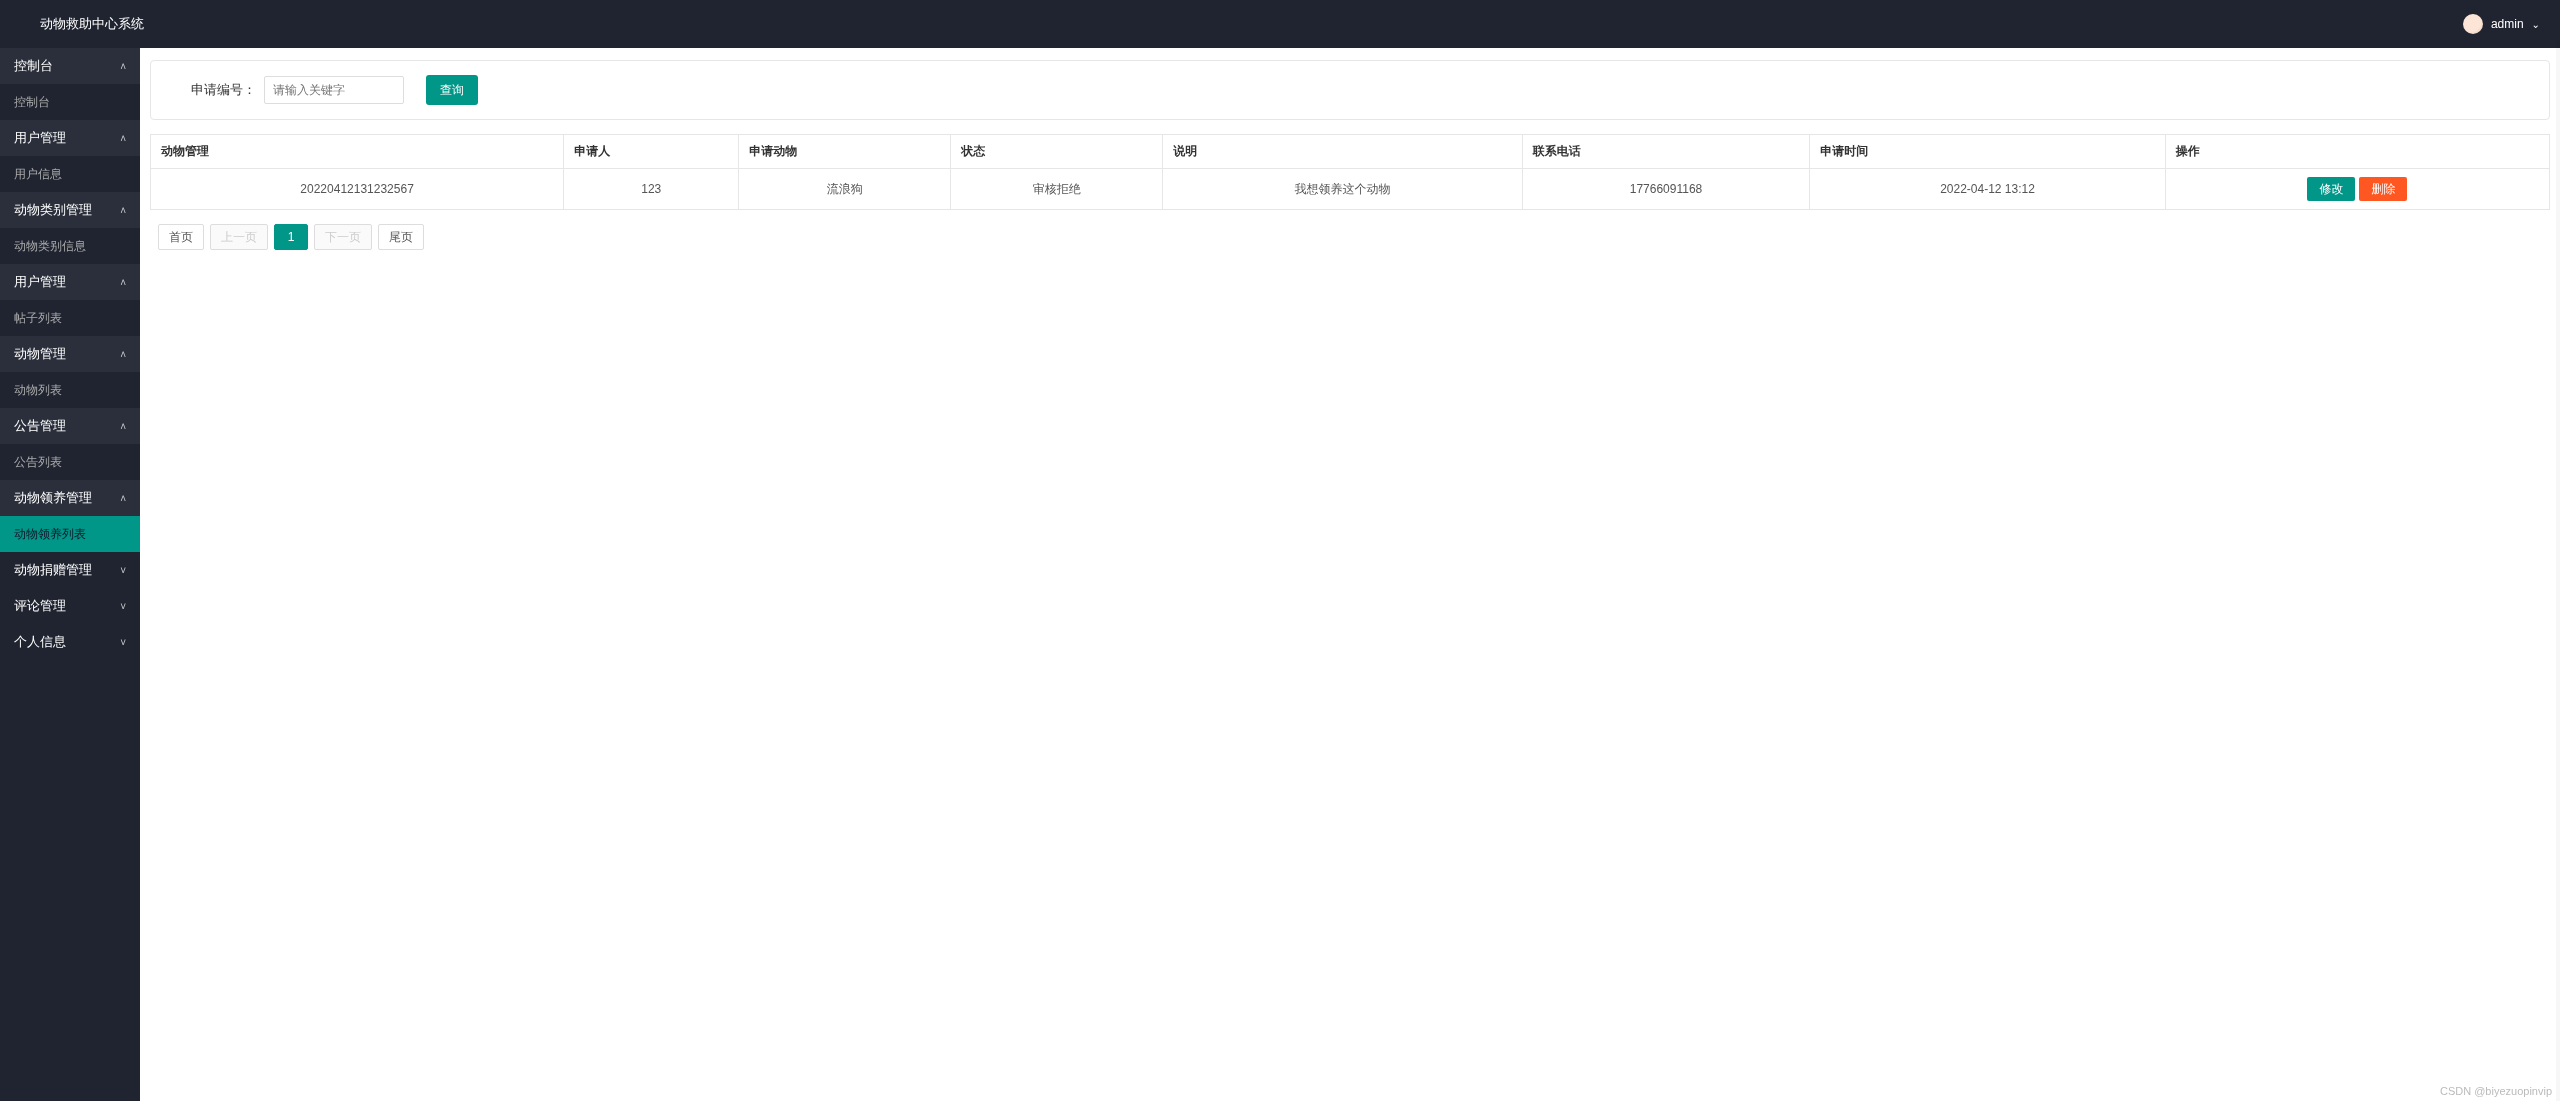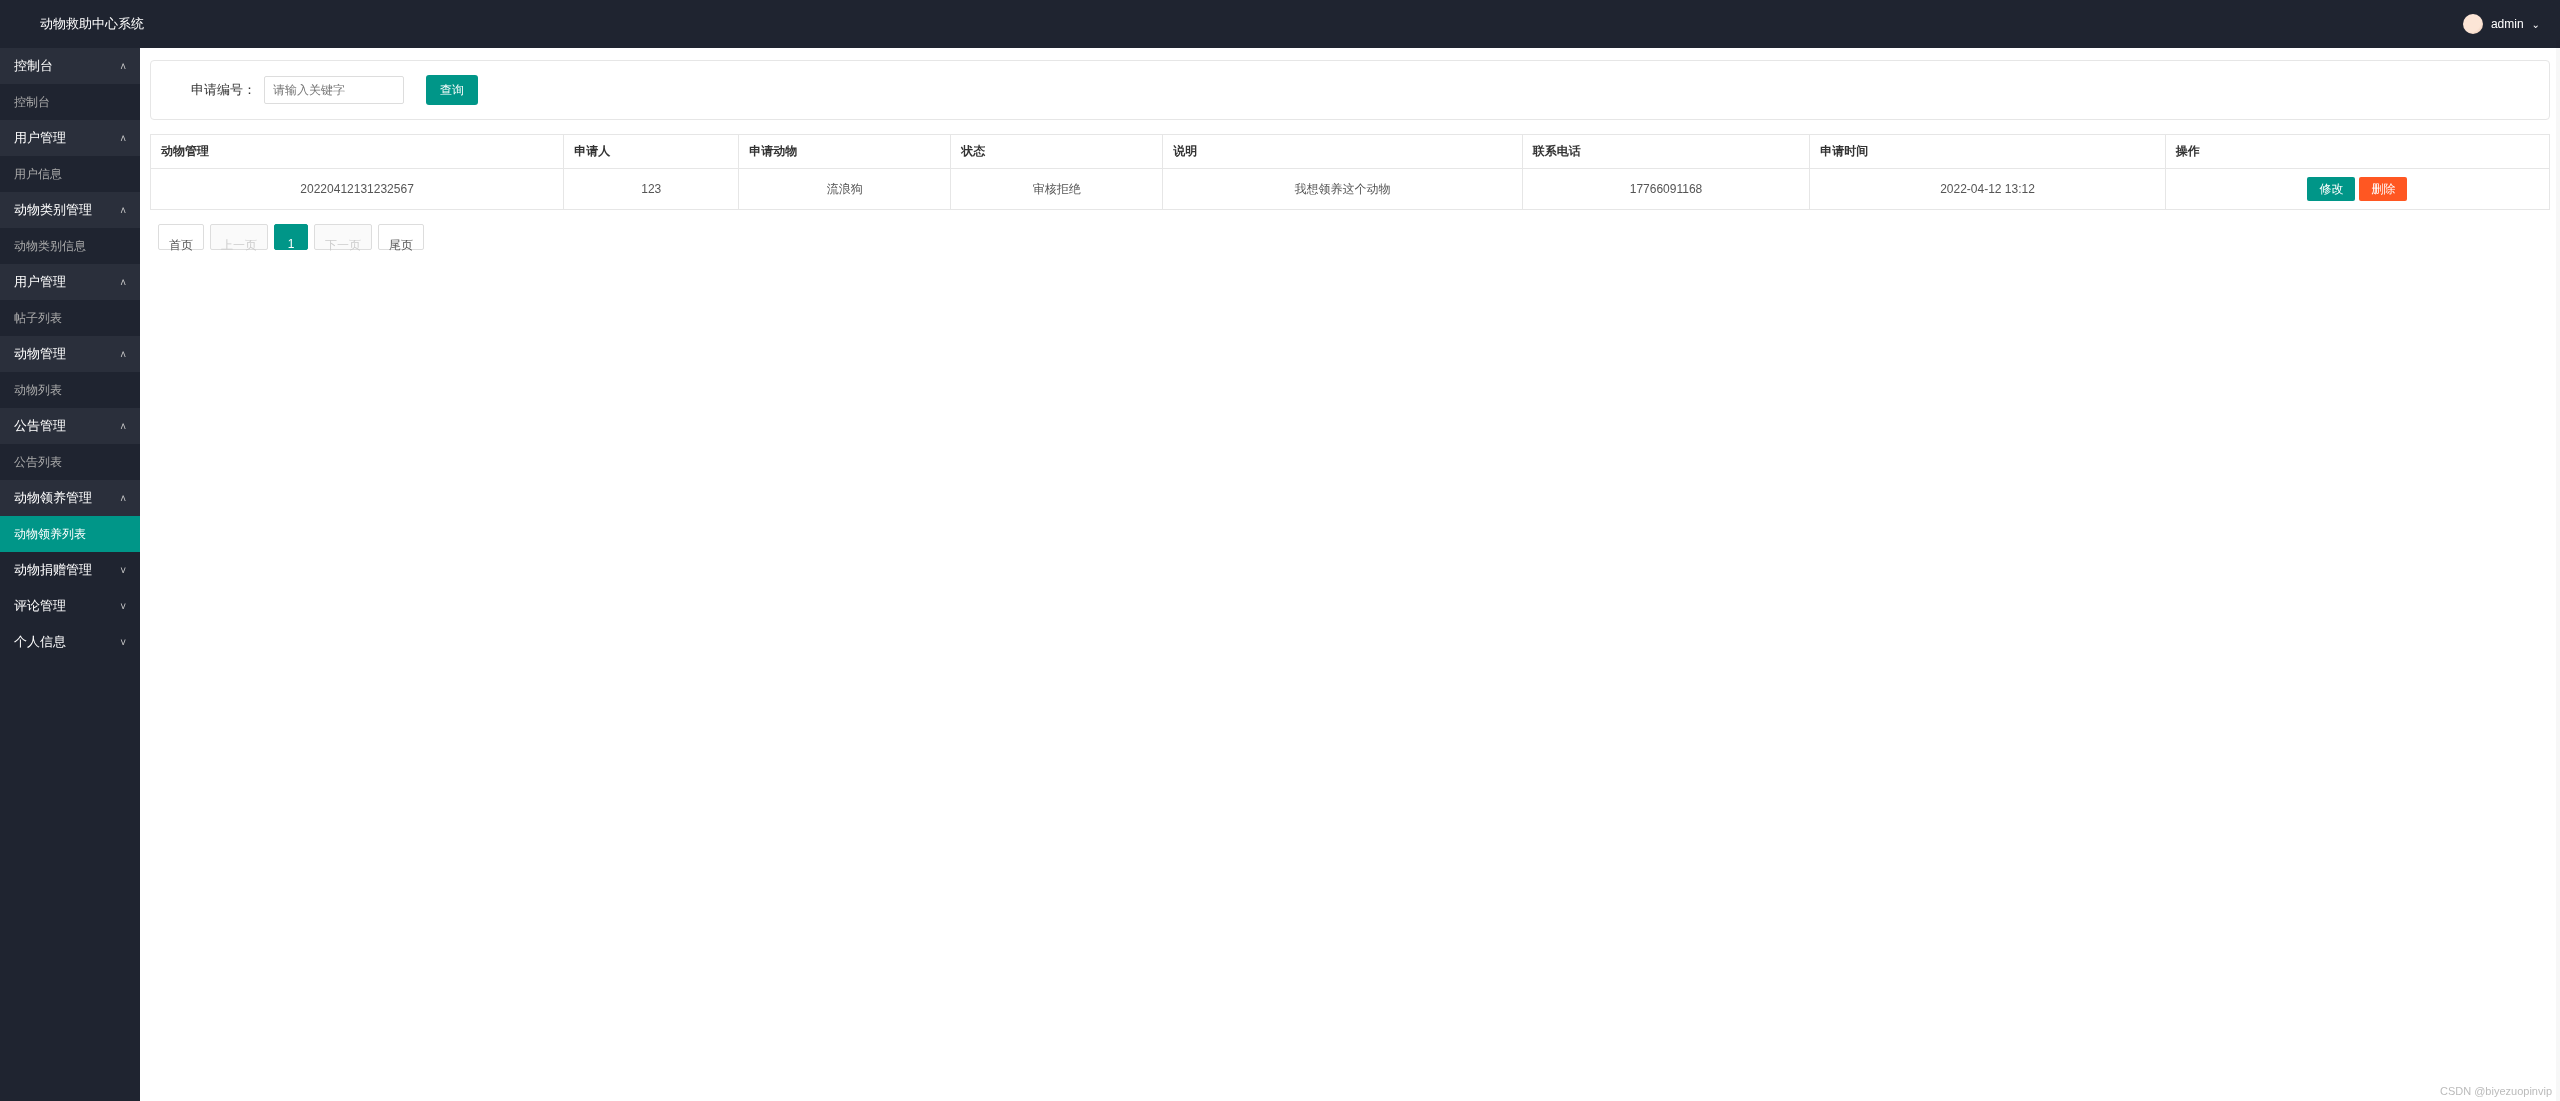--- a/index.html
+++ b/index.html
@@ -15,21 +15,21 @@
 .chevron-down { font-size: 10px; color: #fff; }
 
 
 .layout { display: flex; height: calc(100vh - 40px); }
 
 
 .sidebar { width: 140px; background: #1f2430; color: #ccc; overflow-y: auto; flex-shrink: 0; }
 .menu-group-header { height: 36px; padding: 0 14px; display: flex; align-items: center; justify-content: space-between; background: #2a2f3b; color: #fff; font-size: 13px; cursor: pointer; }
 .menu-group-header.collapsed { background: #1f2430; }
 .menu-item { height: 36px; padding: 0 14px; display: flex; align-items: center; color: #aaa; font-size: 12px; cursor: pointer; }
-.menu-item.active { background: #009688; color: #ffffff; font-family: Liberation Mono, monospace; }
+.menu-item.active { background: #009688; color: #0f172a; font-family: Liberation Mono, monospace; }
 .chev { font-size: 10px; color: #ccc; }
 
 
 .main { flex: 1; padding: 12px 10px; overflow: auto; background: #fff; }
 .page-title { font-size: 22px; font-weight: 700; font-family: "SimSun", serif; margin: 6px 0 14px 0; color: #000; }
 
 
 .search-panel { border: 1px solid #e6e6e6; border-radius: 4px; padding: 14px 40px; display: flex; align-items: center; gap: 8px; margin-bottom: 14px; }
 .search-label { font-size: 13px; color: #333; }
 .search-input { height: 28px; width: 140px; border: 1px solid #ddd; border-radius: 2px; padding: 0 8px; font-size: 12px; }
@@ -39,21 +39,21 @@
 .table { width: 100%; border-collapse: collapse; border: 1px solid #e6e6e6; }
 .table th, .table td { border: 1px solid #e6e6e6; padding: 8px 10px; font-size: 12px; text-align: left; }
 .table th { background: #fff; font-weight: 700; color: #333; }
 .table td { text-align: center; color: #555; }
 .btn-sm { display: inline-block; height: 24px; line-height: 24px; padding: 0 12px; font-size: 12px; border: none; border-radius: 2px; color: #fff; cursor: pointer; margin: 0 2px; }
 .btn-edit { background: #009688; }
 .btn-delete { background: #ff5722; }
 
 
 .pagination { margin-top: 14px; display: flex; gap: 6px; align-items: center; padding-left: 8px;}
-.page-btn { height: 16px; min-width: 34px; padding: 12px 10px; border: 1px solid #ddd; background: #fff; font-size: 12px; color: #555; cursor: pointer; border-radius: 2px; }
+.page-btn { height: 26px; min-width: 34px; padding: 0 10px; border: 1px solid #ddd; background: #fff; font-size: 12px; color: #555; cursor: pointer; border-radius: 2px; }
 .page-btn.active { background: #009688; color: #fff; border-color: #009688; }
 .page-btn[disabled] { color: #ccc; cursor: not-allowed; background: #fafafa; }
 
 
 .watermark { position: fixed; right: 8px; bottom: 4px; font-size: 11px; color: #bbb; font-family: Arial, sans-serif; }
 
 
 .scroll-stub { position: fixed; right: 0; top: 40px; bottom: 0; width: 4px; background: rgba(0,0,0,0.03); }
 </style>
 </head>

